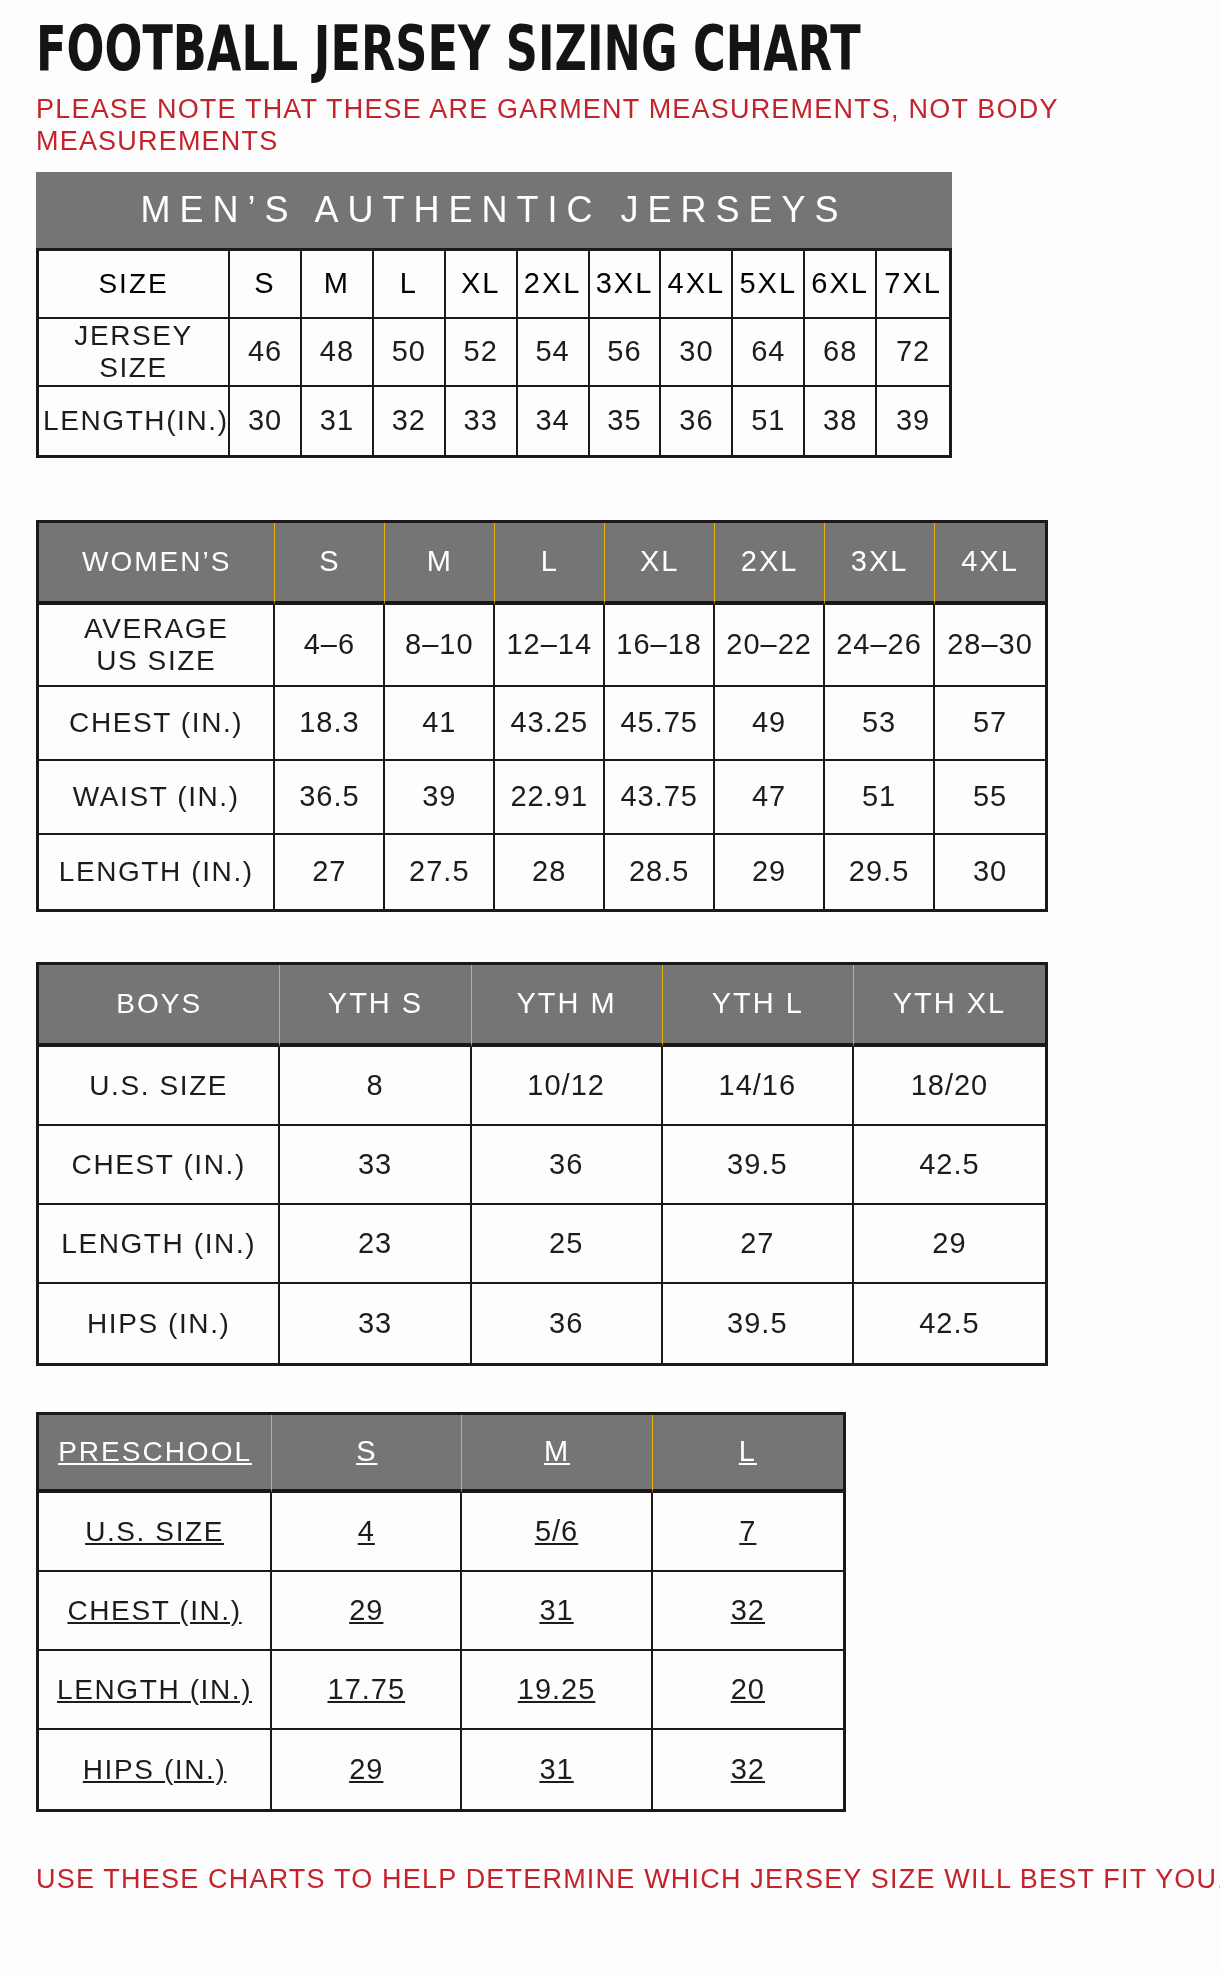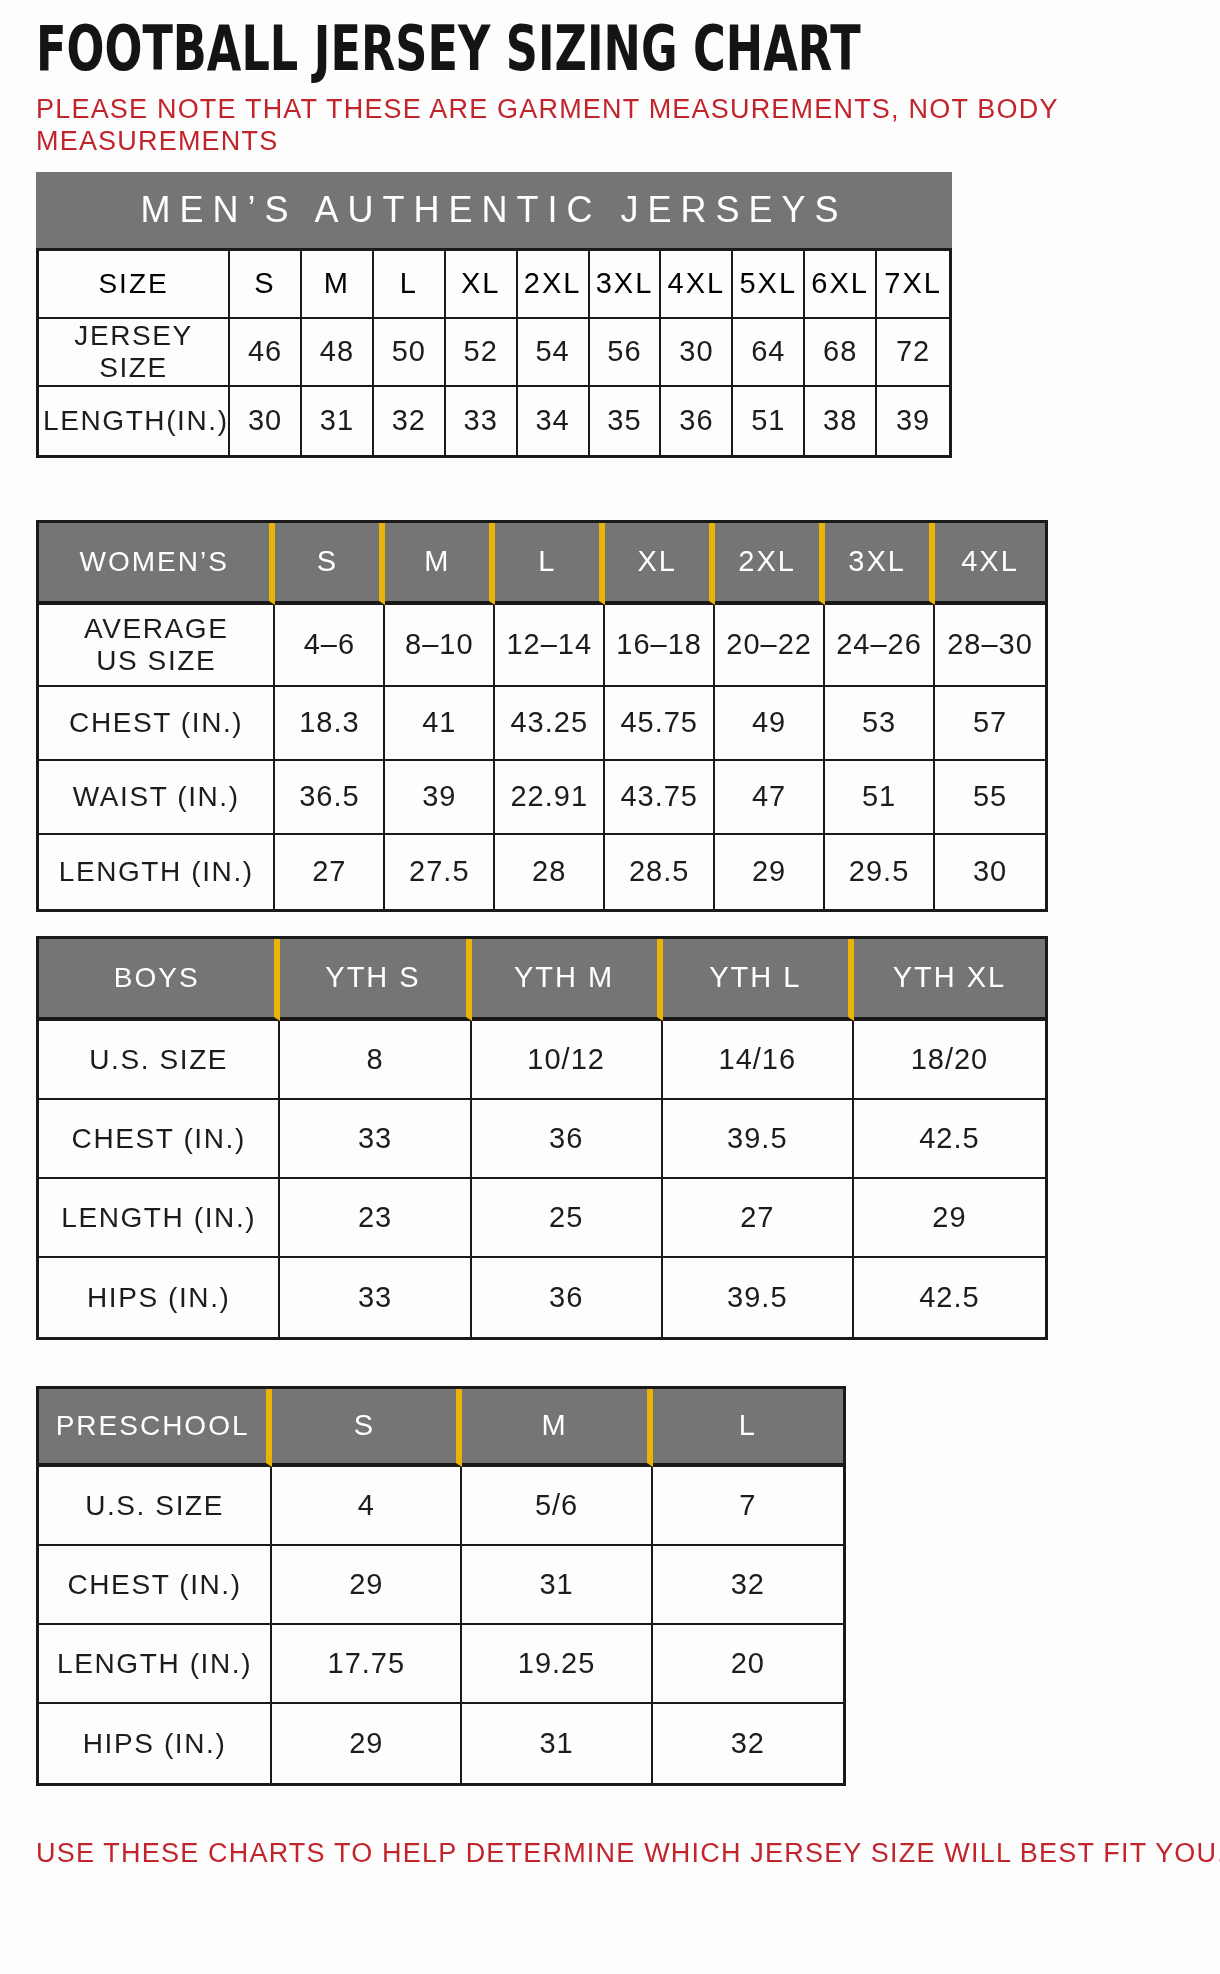--- a/index.html
+++ b/index.html
@@ -43,21 +43,21 @@
     margin:52px 0 0 0;
     color:var(--red);
     font-size:27px;
     letter-spacing:1.2px;
     white-space:nowrap;
   }
   
   .sec{display:block;}
   .sec-men{width:916px;margin-top:14px;}
   .sec-women{width:1012px;margin-top:62px;}
-  .sec-boys{width:1012px;margin-top:24px;}
+  .sec-boys{width:1012px;margin-top:50px;}
   .sec-preschool{width:810px;margin-top:46px;}
 
   .banner{
     height:76px;
     line-height:76px;
     background:var(--gray);
     color:#fff;
     text-align:center;
     font-size:36px;
     letter-spacing:9px;
@@ -87,38 +87,38 @@
     overflow:hidden;
   }
   th:last-child,td:last-child{border-right:none;}
   tbody tr:last-child th,tbody tr:last-child td{border-bottom:none;}
   th.lbl{font-size:28px;letter-spacing:1.6px;}
 
   
   .gray-head thead th{
     background:var(--gray);
     color:#fff;
-    border-right:6px solid #eab308;
+    border-right:1px solid #eab308;
     border-bottom:4px solid var(--ink);
     letter-spacing:2px;
   }
   .gray-head thead th:last-child{border-right:none;}
 
   
   .tbl-men thead th{background:transparent;color:#000000;letter-spacing:2px;}
 
   
   .tbl-men th,.tbl-men td{height:68px;}
   .tbl-women th,.tbl-women td{height:74px;}
   .tbl-women thead th{height:82px;}
   .tbl-women tbody tr:first-child th,
   .tbl-women tbody tr:first-child td{height:82px;}
   .tbl-boys th,.tbl-boys td{height:79px;}
   .tbl-boys thead th{height:82px;}
-  .tbl-preschool th,.tbl-preschool td{height:79px;}
+  .tbl-preschool th,.tbl-preschool td{height:79px;text-decoration:underline;}
   .tbl-preschool thead th{height:78px;}
 
   
   .tbl-men th.lbl{width:21%;}
   .tbl-women th.lbl{width:23.5%;}
   .tbl-boys th.lbl{width:24%;}
   .tbl-preschool th.lbl{width:29%;}
 </style>
 </head>
 <body>

